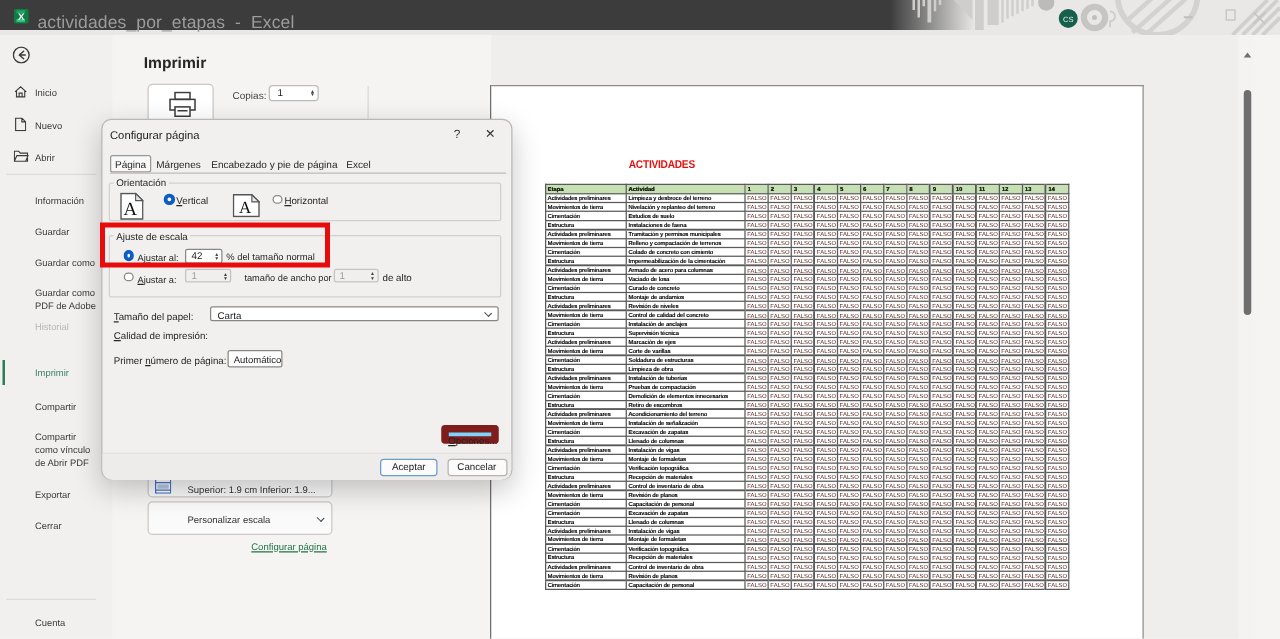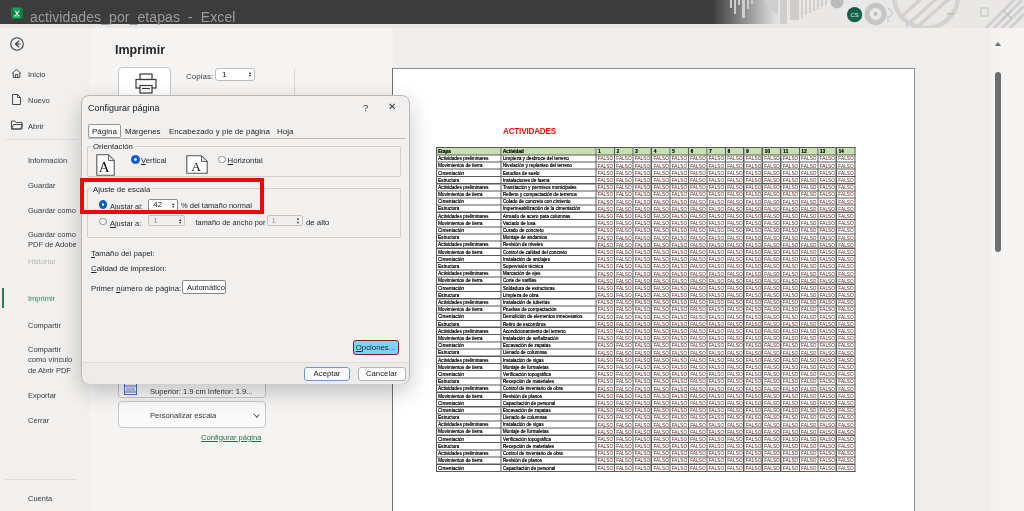--- a/index.html
+++ b/index.html
@@ -66,21 +66,21 @@
 .radon i{position:absolute;left:2.1px;top:2.1px;width:2.8px;height:2.8px;border-radius:50%;background:#fff;border:1.1px solid #fff}
 .lab{font-size:7.8px;color:#262626}
 .lab u{text-decoration:underline}
 
 .spin{background:#fff;border:1px solid #8a8886;border-radius:2px;font-size:7.8px;color:#222}
 .spind{background:#f0efee;border:1px solid #c5c3c1;color:#9a9a9a}
 .spar{position:absolute;right:2px;font-size:4px;color:#444;line-height:3.4px}
 
 .dd{background:#fff;border:1px solid #8a8886;border-radius:2px;font-size:7.8px;color:#222}
 .chv{position:absolute;width:5px;height:5px;border-right:1.1px solid #4a4a4a;border-bottom:1.1px solid #4a4a4a;transform:rotate(45deg) scale(1,.8)}
-#opt{left:270.5px;top:244px;width:46px;height:14.5px;background:#7dd3fc;border:1px solid #7f1d1d;border-radius:3px;font-size:7.8px;color:#222;text-align:center;line-height:13px}
+#opt{left:270.5px;top:244px;width:46px;height:14.5px;background:#7dd3fc;border:6px solid #7f1d1d;border-radius:3px;font-size:7.8px;color:#222;text-align:center;line-height:13px}
 #foot{left:0;top:266px;width:327px;height:21.5px;background:#eeecea;border-top:1px solid #dddbd9;border-radius:0 0 8px 8px}
 .btn{background:#fcfbfb;border:1px solid #b5b3b1;border-radius:3px;font-size:7.8px;color:#222;text-align:center;line-height:12.5px}
 #ok{left:222px;top:271px;width:46px;height:14px;border:1.3px solid #6b9bd2;line-height:11.5px}
 #cnc{left:275.5px;top:271px;width:48px;height:14px}
 
 #red{left:80px;top:177.5px;width:183.5px;height:36px;border:4.2px solid #e80b0b;z-index:60}
 </style></head><body>
 <div class="abs" id="main"></div>
 <div class="abs" id="tbar2"></div>
 <div class="abs" id="side"></div>
@@ -1015,21 +1015,21 @@
 <div class="abs" id="sclchv"></div>
 <div class="abs" id="cfglnk">Configurar página</div>
 <div class="abs" id="dlg">
 <div class="abs t">Configurar página</div>
 <div class="abs" id="qm">?</div>
 <div class="abs" id="xb">✕</div>
 <div class="abs" id="tabsel"></div>
 <div class="abs tab" style="left:10px;top:31px">Página</div>
 <div class="abs tab" style="left:43px;top:31px">Márgenes</div>
 <div class="abs tab" style="left:87px;top:31px">Encabezado y pie de página</div>
-<div class="abs tab" style="left:195px;top:31px">Hoja</div>
+<div class="abs tab" style="left:195px;top:31px">Excel</div>
 <div class="abs" id="tabline"></div>
 <div class="abs gbox" style="left:5px;top:50px;width:314px;height:31px"></div>
 <div class="abs glbl" style="left:9px;top:46px">Orientación</div>
 <svg class="abs" style="left:13.5px;top:57.5px" width="19" height="22" viewBox="0 0 19 22">
       <path d="M0.8 0.8 H12.5 L18.2 6.5 V21.2 H0.8 Z" fill="#fff" stroke="#555" stroke-width="1.1"></path>
       <path d="M12.5 0.8 V6.5 H18.2 Z" fill="#e8e8e8" stroke="#555" stroke-width="0.9"></path>
       <text x="8.2" y="18" font-size="15" font-family="Liberation Serif" fill="#111" text-anchor="middle">A</text>
     </svg>
 <div class="abs radon" style="left:49px;top:59px">
       <i></i>
@@ -1050,20 +1050,21 @@
 <div class="abs lab" style="left:28px;top:105.5px;font-size:7.4px">A<u>ju</u>star al:</div>
 <div class="abs spin" style="left:66.3px;top:103px;width:30px;height:12px;padding-left:4px;line-height:10.5px">42<span class="spar" style="top:2px">▲<br>▼</span></div>
 <div class="abs lab" style="left:99px;top:105px;font-size:7.5px">% del tamaño normal</div>
 <div class="abs rad" style="left:17px;top:121.5px"></div>
 <div class="abs lab" style="left:28px;top:122.5px;font-size:7.4px"><u>A</u>justar a:</div>
 <div class="abs spin spind" style="left:66.3px;top:119px;width:37px;height:11px;padding-left:4px;line-height:10px">1<span class="spar" style="top:1.6px">▲<br>▼</span></div>
 <div class="abs lab" style="left:113.5px;top:122px;font-size:7.4px">tamaño de ancho por</div>
 <div class="abs spin spind" style="left:184.5px;top:118.5px;width:36.5px;height:11.5px;padding-left:4px;line-height:10px">1<span class="spar" style="top:1.8px">▲<br>▼</span></div>
 <div class="abs lab" style="left:224px;top:122px">de alto</div>
 <div class="abs lab" style="left:9px;top:152.5px"><u>T</u>amaño del papel:</div>
+<div class="abs dd" style="left:86px;top:148.5px;width:231px;height:12.5px;padding:2px 0 0 5px">Carta<span class="chv" style="right:5px;top:2.5px"></span></div>
 <div class="abs lab" style="left:9px;top:168px"><u>C</u>alidad de impresión:</div>
 <div class="abs lab" style="left:9px;top:188px">Primer <u>n</u>úmero de página:</div>
 <div class="abs dd" style="left:100px;top:184px;width:44px;height:13.5px;padding:2px 0 0 4px;font-size:7.6px">Automático</div>
 <div class="abs" id="opt"><u>O</u>pciones...</div>
 <div class="abs" id="foot"></div>
 <div class="abs btn" id="ok">Aceptar</div>
 <div class="abs btn" id="cnc">Cancelar</div>
 </div>
 <div class="abs" id="red"></div>
 

